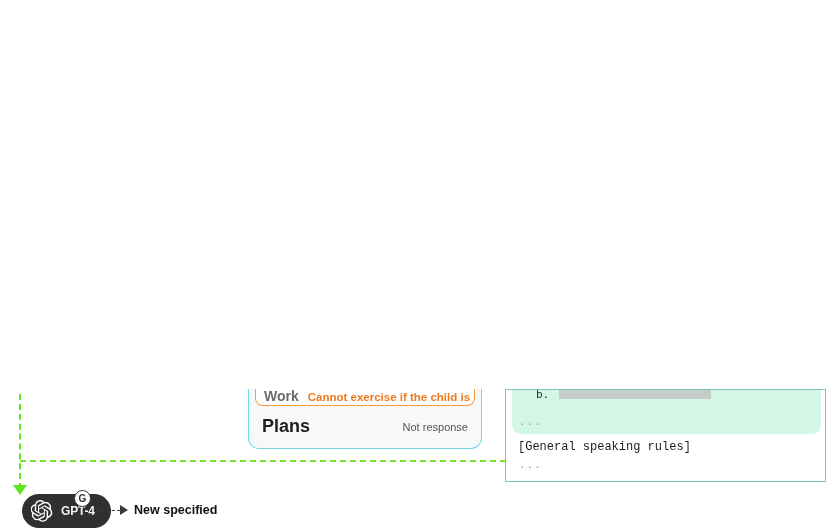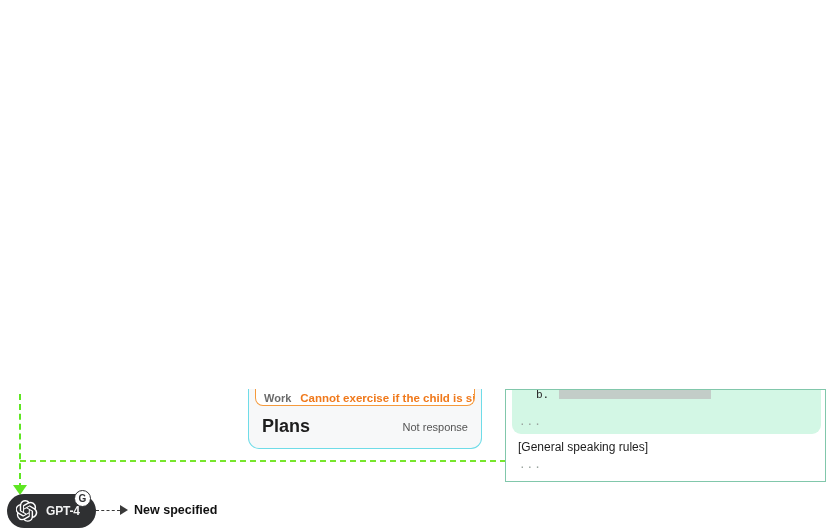--- a/index.html
+++ b/index.html
@@ -73,21 +73,21 @@
     overflow: hidden;
   }
   .alert-row-inner {
     display: flex;
     align-items: baseline;
     gap: 9px;
     padding: 0 8px 1px 8px;
     white-space: nowrap;
   }
   .alert-label {
-    font-size: 11px;
+    font-size: 14px;
     font-weight: 700;
     color: #6b6b6b;
   }
   .alert-text {
     font-size: 11.5px;
     font-weight: 700;
     color: #f0791b;
   }
   .plans-row {
     display: flex;
@@ -156,29 +156,29 @@
     font-family: "DejaVu Sans Mono", monospace;
   }
   .ell-1 { left: 13px; top: 25px; }
   .ell-2 { left: 13px; top: 68px; }
   .rules-heading {
     position: absolute;
     left: 12px;
     top: 50px;
     font-size: 12px;
     color: #1d1d1d;
-    font-family: Liberation Sans, sans-serif;
+    font-family: Liberation Mono, monospace;
     white-space: nowrap;
     text-align: right;
   }
 
   
   .model-pill {
     position: absolute;
-    left: 7px;
+    left: 22px;
     top: 494px;
     height: 34px;
     padding: 0 16px 0 9px;
     background: #2f3032;
     border-radius: 18px;
     display: flex;
     align-items: center;
     gap: 8px;
     box-sizing: border-box;
   }

